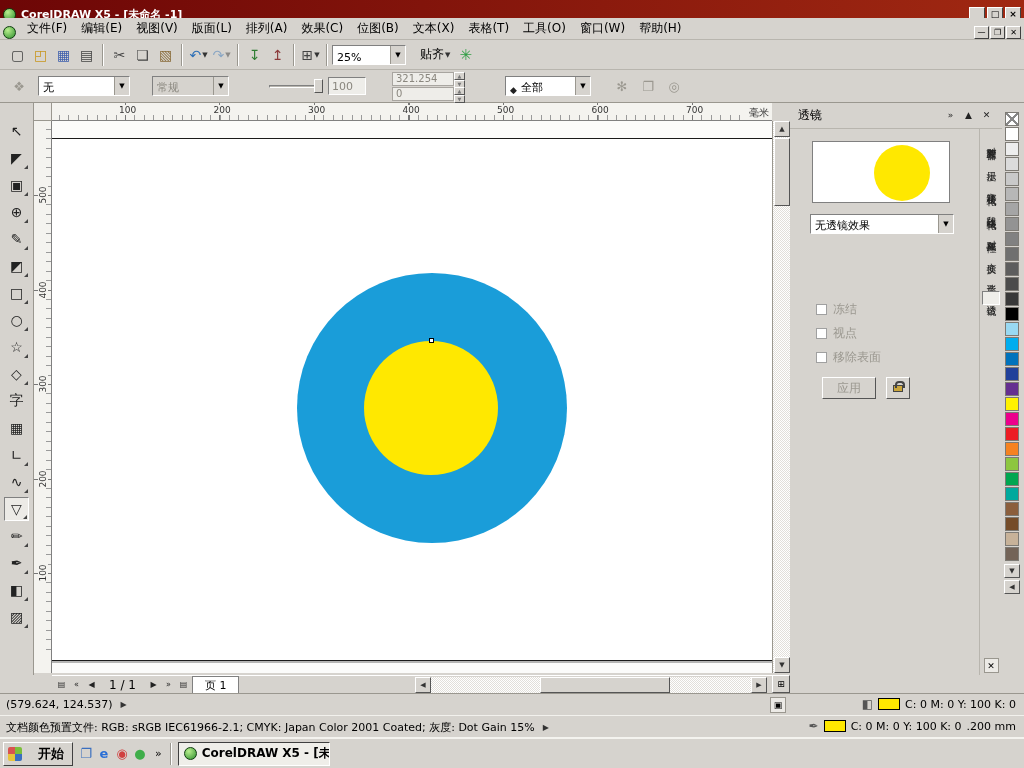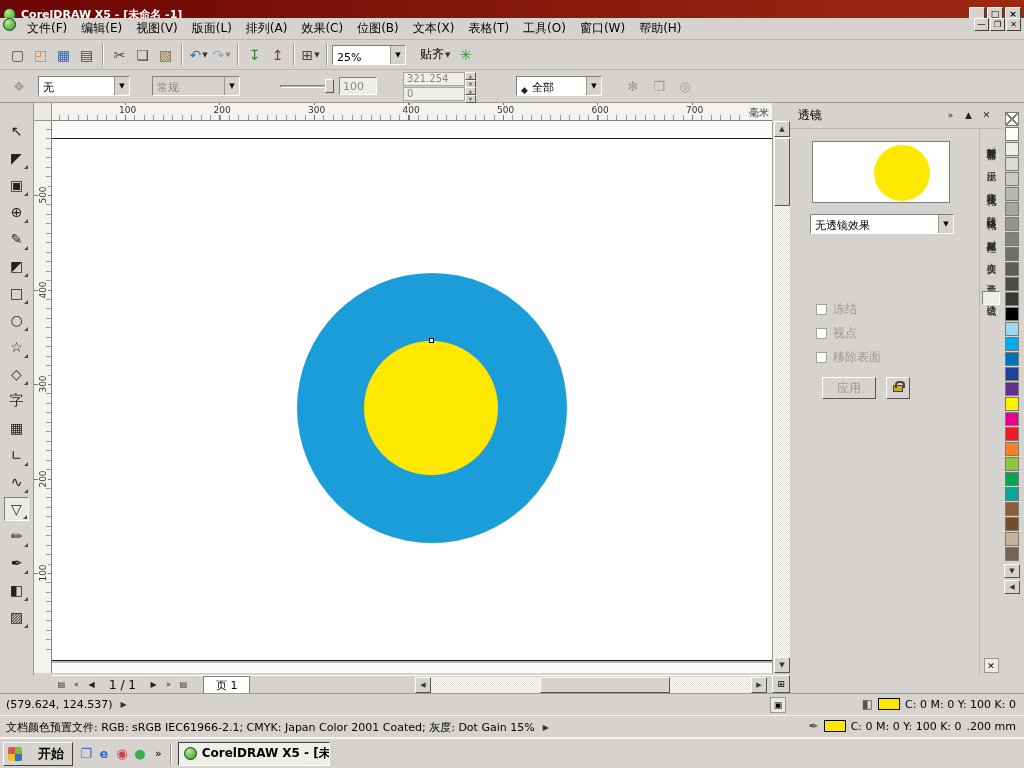--- a/index.html
+++ b/index.html
@@ -14,21 +14,21 @@
   .app-ball { width:13px; height:13px; border-radius:50% 50% 45% 45%;
     background:radial-gradient(circle at 35% 30%,#b9ef8e,#2e8f2e); border:1px solid #0f3d0f; }
   .tb-title { margin-left:5px; white-space:nowrap; }
   .winbtn { width:16px; height:14px; margin-left:2px; background:#d6d3ce;
     border:1px solid; border-color:#fff #404040 #404040 #fff; color:#000;
     font-size:9px; line-height:12px; text-align:center; font-weight:bold; }
   .tb-sp { margin-left:auto; display:flex; }
 
   
   .menubar { position:absolute; left:0; top:18px; width:1024px; height:22px;
-    display:flex; align-items:flex-start; padding:0 3px; border-bottom:1px solid #b8b5ae; background:#d6d3ce; }
+    display:flex; align-items:flex-end; padding:0 3px; border-bottom:1px solid #b8b5ae; background:#d6d3ce; }
   .doc-ball { width:13px; height:13px; border-radius:50%;
     background:radial-gradient(circle at 35% 30%,#b9ef8e,#2e8f2e); border:1px solid #0f3d0f; margin-right:4px; }
   .menu-item { padding:2px 7px; font-size:12px; white-space:nowrap; }
   .docbtns { margin-left:auto; display:flex; }
   .docbtn { width:15px; height:13px; margin-left:1px; background:#d6d3ce;
     border:1px solid; border-color:#fff #404040 #404040 #fff; font-size:8px; line-height:11px; text-align:center; }
 
   
   .toolbar { position:absolute; left:0; top:40px; width:1024px; height:30px;
     display:flex; align-items:center; padding:0 6px; border-bottom:1px solid #b8b5ae; background:#d6d3ce; }
@@ -155,21 +155,21 @@
       linear-gradient(-45deg,transparent 44%,#888 44% 56%,transparent 56%),#fff; }
   .pal-btn { width:16px; height:14px; margin-top:2px; background:#d6d3ce; color:#333;
     border:1px solid; border-color:#fff #555 #555 #fff; font-size:7px; line-height:12px; text-align:center; }
 
   
   .pagebar { position:absolute; left:52px; top:675px; width:720px; height:18px; background:#d6d3ce;
     border-top:1px solid #fff; display:flex; align-items:center; padding-left:2px; }
   .nav-btn { width:15px; height:15px; display:flex; align-items:center; justify-content:center;
     font-size:8px; color:#222; }
   .page-count { font-size:12px; margin:0 10px; }
-  .page-tab { height:18px; margin-left:12px; padding:0 12px; background:#fff;
+  .page-tab { height:18px; margin-left:1px; padding:0 12px; background:#fff;
     border:1px solid #808080; border-bottom:none; font-size:11px; display:flex; align-items:center; }
   .hscroll { position:absolute; left:363px; top:1px; width:352px; height:16px;
     background:repeating-conic-gradient(#fff 0 25%,#e2dfda 0 50%) 0 0/2px 2px; }
   .hthumb { position:absolute; left:125px; top:0; width:130px; height:16px; background:#d6d3ce;
     border:1px solid; border-color:#fff #555 #555 #fff; }
   .navigator { position:absolute; left:772px; top:675px; width:18px; height:18px; background:#d6d3ce;
     border:1px solid; border-color:#fff #555 #555 #fff; font-size:9px; line-height:16px; text-align:center; }
 
   
   .status1 { position:absolute; left:0; top:693px; width:1024px; height:22px; background:#d6d3ce;
@@ -271,21 +271,21 @@
     </span>
     <span class="ticon green">✳</span>
   </div>
 
   <div class="propbar">
     <span class="pbtn">❖</span>
     <div class="combo" style="width:92px;margin-left:8px">
       <span class="combo-val">无</span>
       <span class="combo-btn">▼</span>
     </div>
-    <div class="combo disabled" style="width:88px;margin-left:22px">
+    <div class="combo disabled" style="width:77px;margin-left:22px">
       <span class="combo-val">常规</span>
       <span class="combo-btn">▼</span>
     </div>
     <div class="slider">
       <span class="slider-track"></span>
       <span class="slider-thumb"></span>
     </div>
     <span class="numfield">100</span>
     <span class="xy">
       <span class="xy-row">

